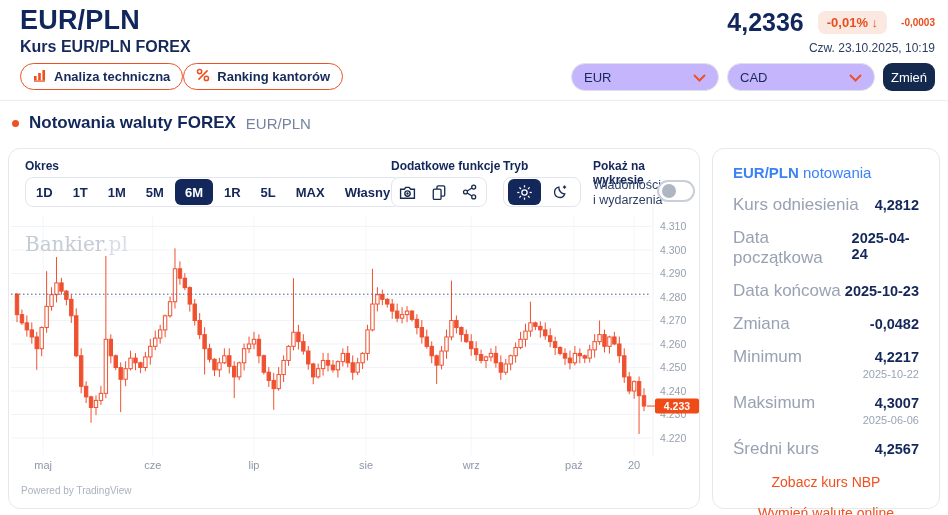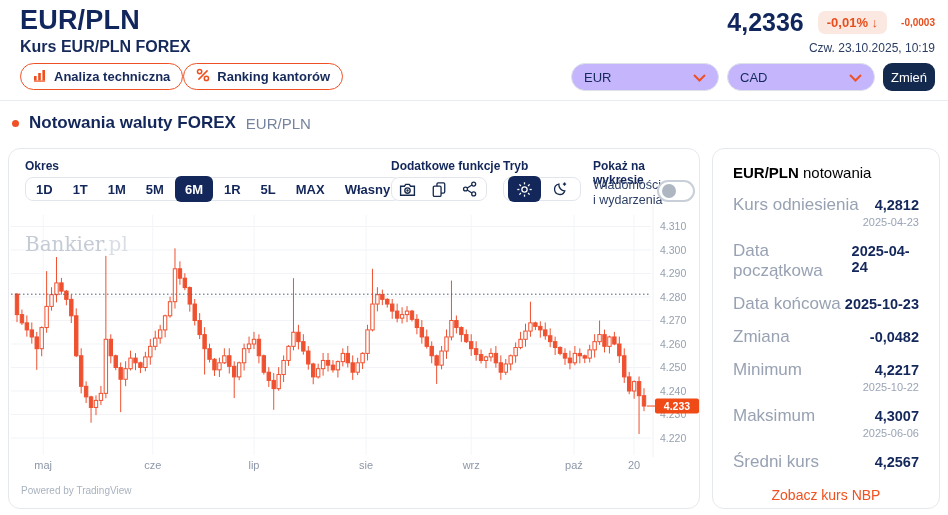--- a/index.html
+++ b/index.html
@@ -37,21 +37,21 @@
   .bullet   { width:7px; height:7px; border-radius:50%; background:#ef5127; }
   .sec-bold { font-size:17px; font-weight:800; color:#13275a; }
   .sec-light{ font-size:15px; color:#7583a0; }
 
   
   .panel { position:absolute; background:#fff; border:1px solid #e5e9ee; border-radius:12px; }
   #chart-panel { left:8px; top:148px; width:692px; height:361px; }
   #side-panel  { left:712px; top:148px; width:228px; height:361px; padding:15px 20px 0 20px; }
 
   .ctl-label { position:absolute; top:10px; font-size:12px; font-weight:700; color:#13275a; }
-  .group { position:absolute; top:28px; height:24px; border:1px solid #e2e6ec; border-radius:8px;
+  .group { position:absolute; top:28px; height:30px; border:1px solid #e2e6ec; border-radius:8px;
            background:#fff; display:flex; align-items:center; }
   .p-item { padding:0 10px; font-size:13px; font-weight:700; color:#13275a; cursor:pointer;
             height:30px; display:flex; align-items:center; }
   .p-item.sel { background:#13275a; color:#fff; border-radius:6px; height:26px; margin:0 1px; padding:0 10px;}
   .icon-cell { width:31px; height:28px; display:flex; align-items:center; justify-content:center; cursor:pointer;}
   .mode-sel  { background:#13275a; border-radius:6px; width:34px; height:26px; margin-left:2px;
                display:flex; align-items:center; justify-content:center; cursor:pointer;}
   .overlay-text { position:absolute; left:584px; top:29px; font-size:12.5px; color:#2c3e66; line-height:15px;}
   .toggle { position:absolute; left:648px; top:31px; width:38px; height:22px; border:2px solid #c9cfd8;
             border-radius:12px; background:#fff; cursor:pointer;}
@@ -59,21 +59,21 @@
 
   #chart-svg { position:absolute; left:0; top:56px; }
   .tick  { font-size:10.5px; fill:#96a0b0; font-family:"Liberation Sans",sans-serif;}
   .xlab  { font-size:11px; fill:#8d97a9; font-family:"Liberation Sans",sans-serif;}
   .wmark { font-size:20px; fill:#c4cbd5; font-family:"DejaVu Serif",serif;}
   .wmark2{ fill:#d9dee5;}
   .pwr   { font-size:10px; fill:#a9b2bf; font-family:"Liberation Sans",sans-serif;}
   .ptag  { font-size:10.5px; font-weight:700; fill:#fff; font-family:"Liberation Sans",sans-serif;}
 
   
-  .side-title { font-size:15px; color:#000000; margin-bottom:14px;}
+  .side-title { font-size:15px; color:#3b82f6; margin-bottom:14px;}
   .side-title b { font-weight:800; }
   .srow { display:flex; justify-content:space-between; align-items:baseline; margin-top:13px;}
   .srow .lb { font-size:17px; color:#98a2b3; }
   .srow .vl { font-size:14.5px; font-weight:700; color:#13275a; }
   .ssub { text-align:right; font-size:11px; color:#9aa4b5; margin-top:1px;}
   .slink { text-align:center; font-size:14px; color:#f0511f; margin-top:15px; cursor:pointer;}
 </style>
 </head>
 <body>
 
@@ -527,21 +527,20 @@
 
   <div class="panel" id="side-panel">
     <div class="side-title">
       <b>EUR/PLN</b><span> notowania</span>
     </div>
     <div id="side-rows">
         <div class="srow">
           <span class="lb">Kurs odniesienia</span>
           <span class="vl">4,2812</span>
         </div>
-        <div class="ssub">2025-04-23</div>
         <div class="srow">
           <span class="lb">Data początkowa</span>
           <span class="vl">2025-04-24</span>
         </div>
         <div class="srow">
           <span class="lb">Data końcowa</span>
           <span class="vl">2025-10-23</span>
         </div>
         <div class="srow">
           <span class="lb">Zmiana</span>

